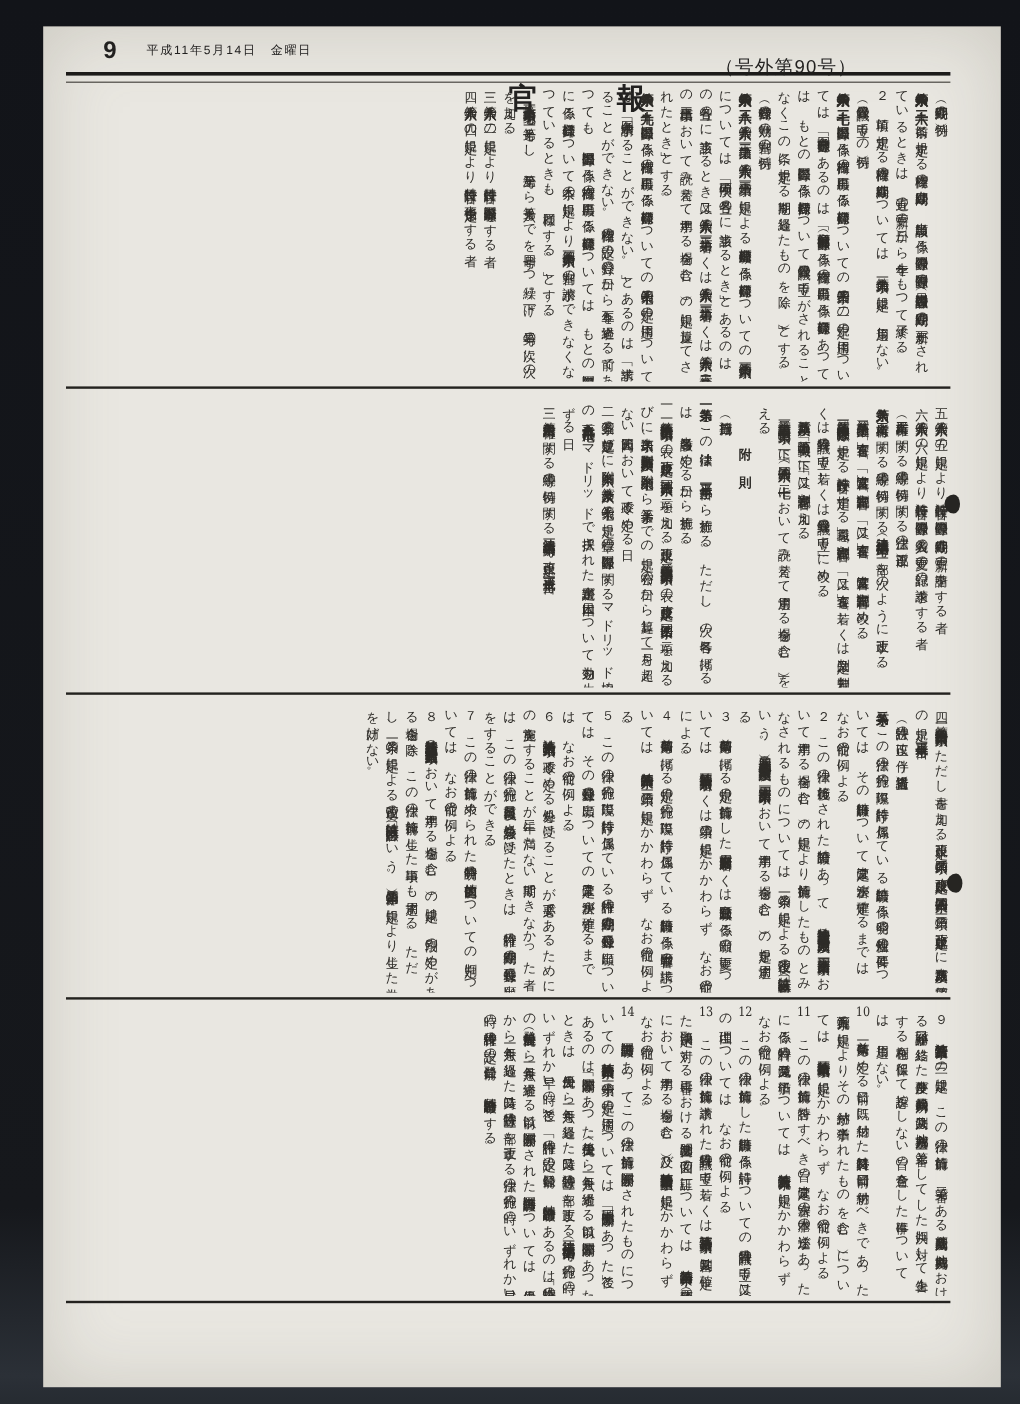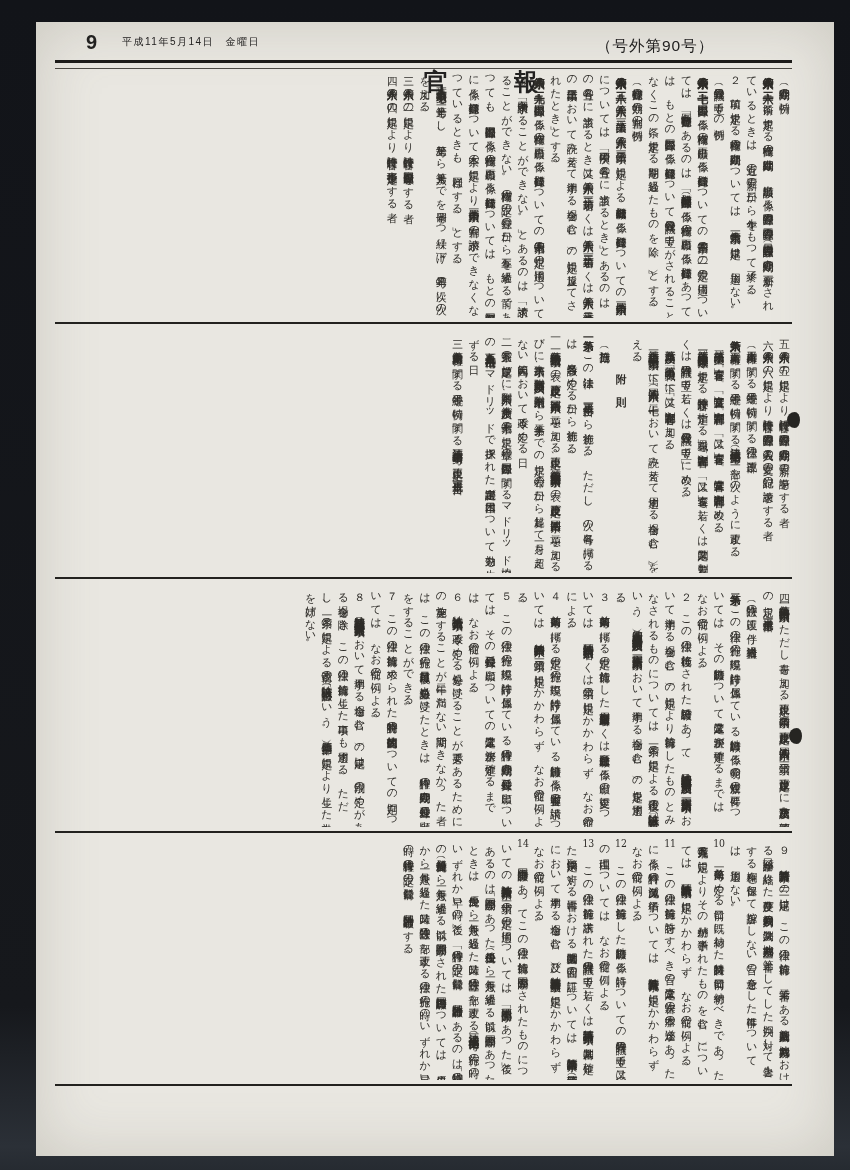--- a/index.html
+++ b/index.html
@@ -17,21 +17,21 @@
     background:#e9e7e1;
     box-shadow:inset 0 0 60px rgba(120,115,100,0.25);
   }
   
   .hdr{position:absolute;top:6px;left:0;width:100%;height:34px;
     font-family:"Liberation Sans","DejaVu Sans",sans-serif;color:#222120;}
   .hdr .pageno{position:absolute;left:50px;top:3px;font-size:20px;font-weight:bold;letter-spacing:1px;}
   .hdr .date{position:absolute;left:86px;top:7px;font-size:10px;letter-spacing:1.5px;}
   .hdr .title{position:absolute;left:388px;top:1px;font-size:24px;font-weight:bold;letter-spacing:6px;
     font-family:"DejaVu Serif","Liberation Serif",serif;margin-top:37px;}
-  .hdr .issue{position:absolute;left:560px;top:8px;font-size:15.5px;letter-spacing:1px;}
+  .hdr .issue{position:absolute;left:560px;top:18px;font-size:15.5px;letter-spacing:1px;}
   .hdr-rule{position:absolute;left:19px;top:38px;width:737px;height:5px;
     border-top:3px solid #1c1b19;border-bottom:1px solid #4a4842;}
   
   .band{
     position:absolute;left:19px;width:737px;
     writing-mode:vertical-rl;
     font-size:10.8px;line-height:16.35px;letter-spacing:0.5px;
     color:#2e2c28;white-space:pre-wrap;overflow:hidden;
     text-align:start;
   }

